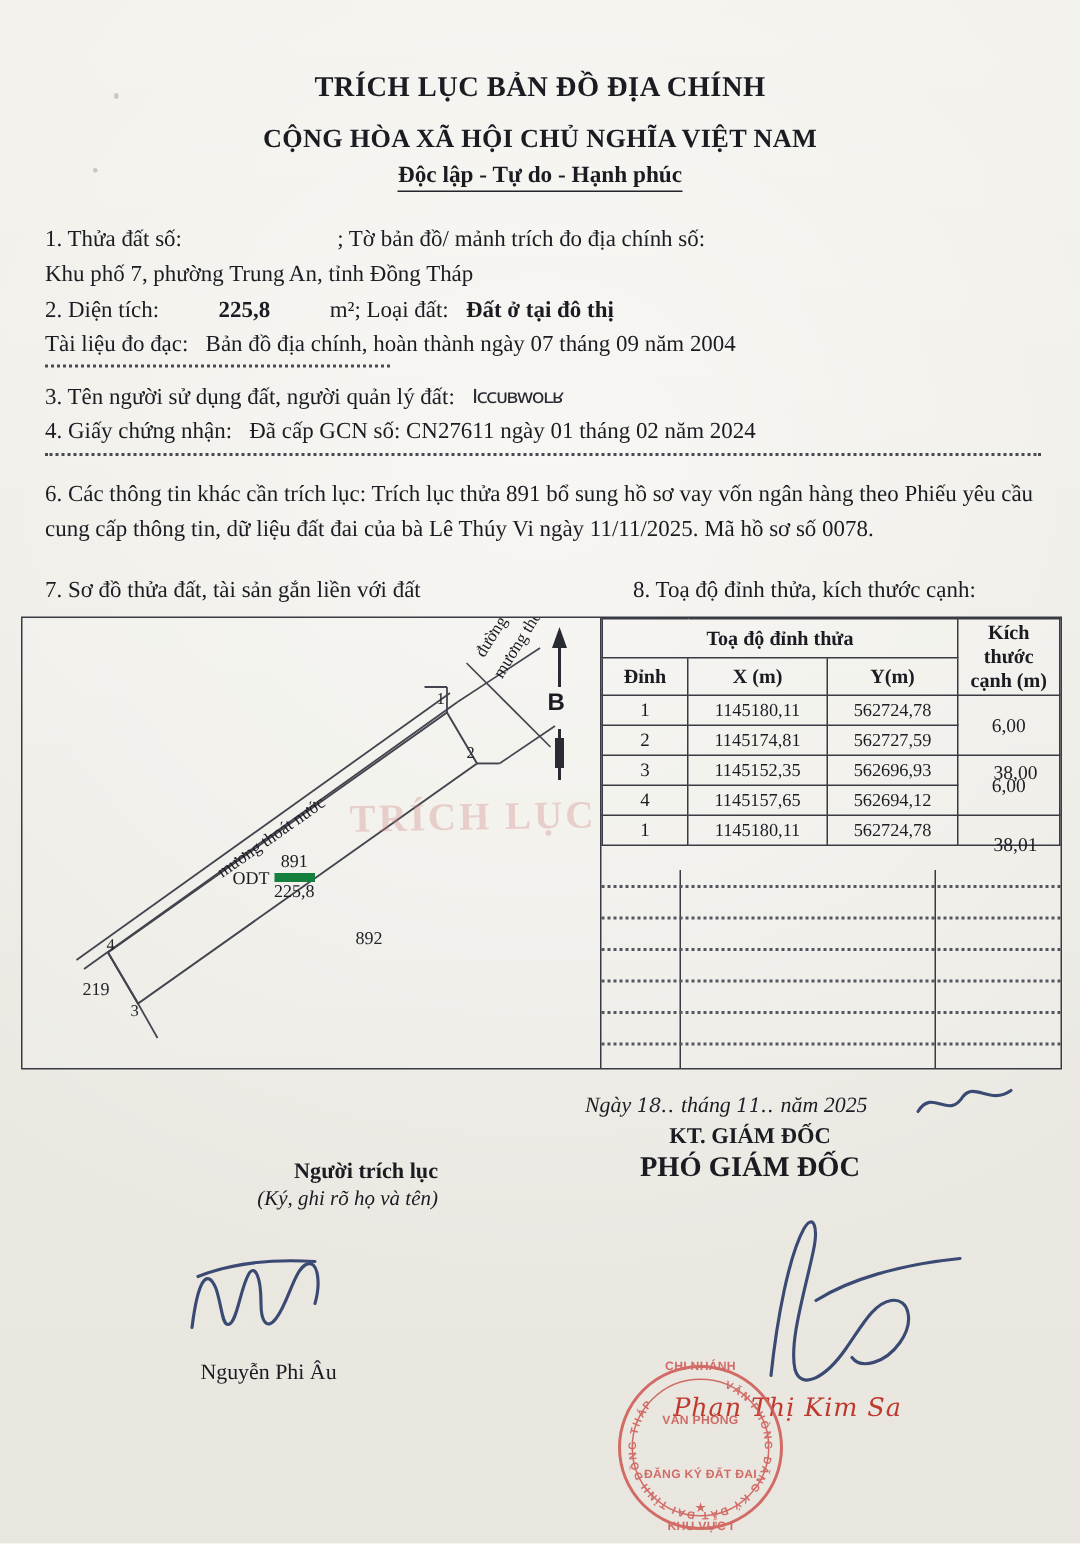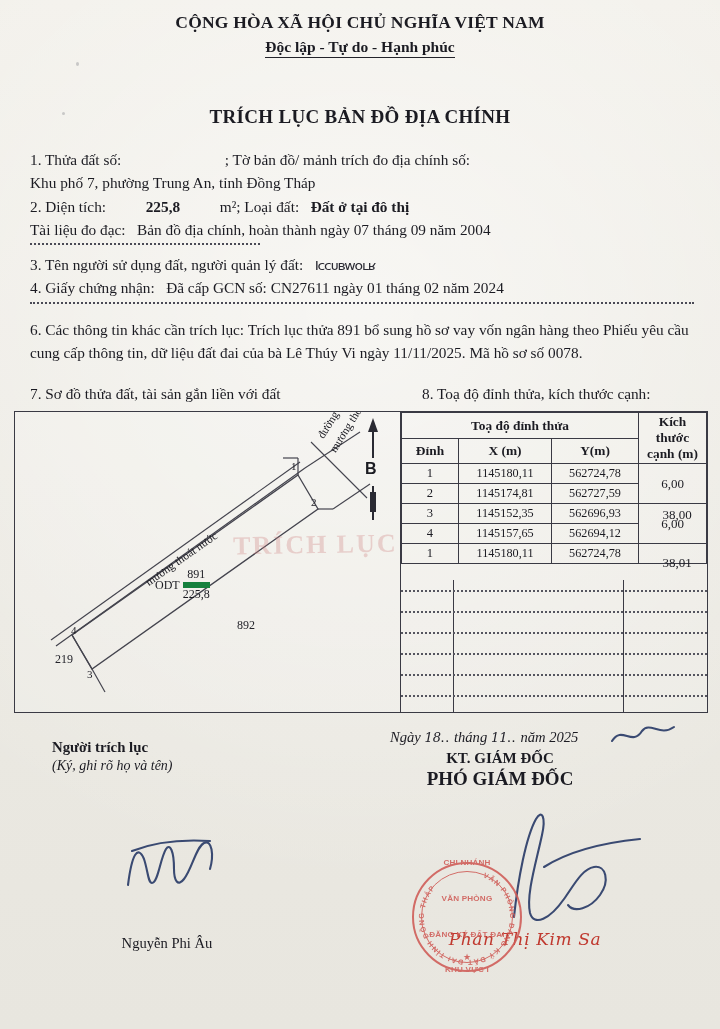--- a/index.html
+++ b/index.html
@@ -198,45 +198,44 @@
   .hw {
     font-family: "DejaVu Serif", serif;
     font-style: italic;
     color: #24242c;
     font-size: 13px;
   }
   .dots-blank { letter-spacing: 1px; }
   .sig-left {
     position: absolute;
     left: 52px;
-    top: 10px;
+    top: 44px;
     width: 240px;
-    text-align: left;
+    text-align: right;
   }
   .sig-left .t1 { font-weight: bold; font-size: 14.8px; }
   .sig-left .t2 { font-style: italic; font-size: 14px; margin-top: 2px; }
   .sig-right {
     position: absolute;
     left: 300px;
     top: 20px;
     width: 400px;
     text-align: center;
   }
   .sig-right .t1 { font-weight: bold; font-size: 15px; }
   .sig-right .t2 { font-weight: bold; font-size: 15px; margin-top: 1px; }
   .sig-right .t3 { font-weight: bold; font-size: 19px; margin-top: 1px; }
 
   .name-left {
     position: absolute;
-    left: 47px;
+    left: 59px;
     top: 178px;
     width: 240px;
     text-align: center;
     font-size: 14.6px;
-    margin-top: 28px;
   }
   .name-right {
     position: absolute;
     left: 395px;
     top: 200px;
     width: 260px;
     text-align: center;
     color: #c0392f;
     font-style: italic;
     font-size: 17px;
@@ -293,26 +292,26 @@
 </head>
 <body>
 
 <div id="page">
   <div id="paper-shade"></div>
   <div class="speck" style="left:76px;top:62px;width:3px;height:4px;"></div>
   <div class="speck" style="left:62px;top:112px;width:3px;height:3px;"></div>
 
   <div id="content">
 
+    <div class="ctr doc-title">TRÍCH LỤC BẢN ĐỒ ĐỊA CHÍNH</div>
+
     <div class="ctr">
       <div class="natl-title">CỘNG HÒA XÃ HỘI CHỦ NGHĨA VIỆT NAM</div>
       <div><span class="natl-sub">Độc lập - Tự do - Hạnh phúc</span></div>
     </div>
-
-    <div class="ctr doc-title">TRÍCH LỤC BẢN ĐỒ ĐỊA CHÍNH</div>
 
     <div class="body-block">
 
       <div class="ln">
         <span>1. Thửa đất số:</span>
         <span class="gap-sm"></span>
         <span class="hw"></span>
         <span class="gap-md"></span>
         <span>; Tờ bản đồ/ mảnh trích đo địa chính số:</span>
         <span class="hw"></span>

